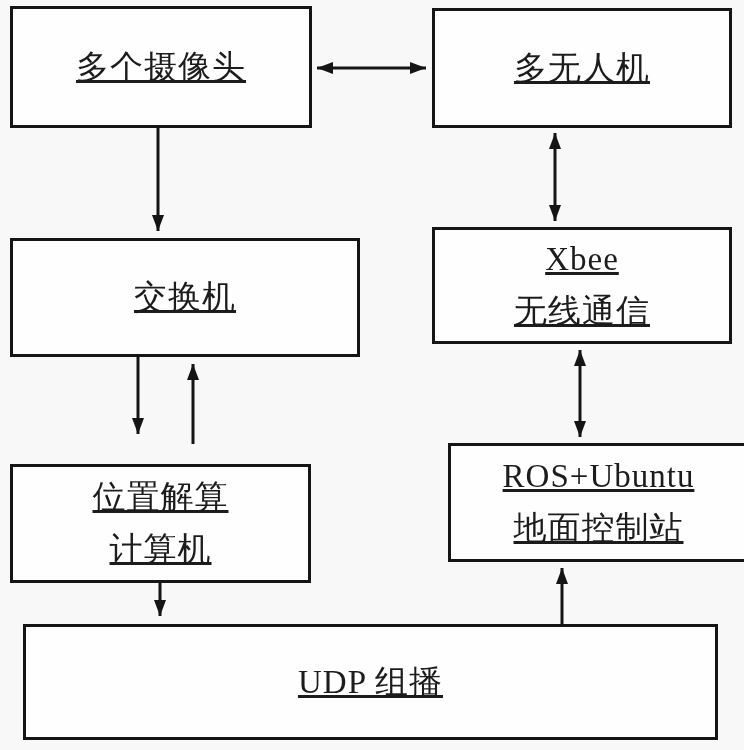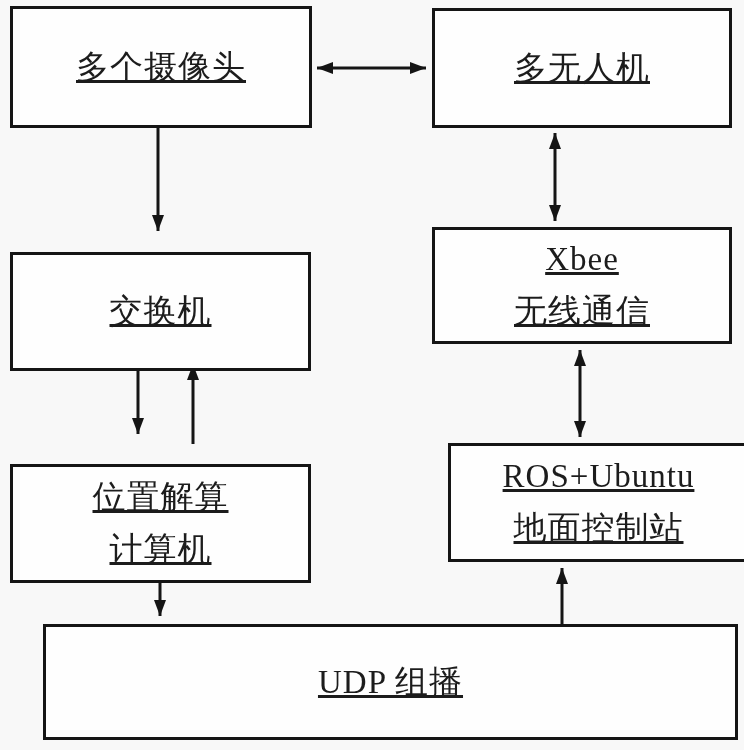--- a/index.html
+++ b/index.html
@@ -42,25 +42,25 @@
     font-size:33px;
     line-height:1.05;
     letter-spacing:1px;
     text-align:center;
     white-space:nowrap;
     text-decoration:underline;
   }
   
   .box-cameras          {left:10px;  top:6px;   width:302px; height:122px;}
   .box-drones           {left:432px; top:8px;   width:300px; height:120px;}
-  .box-switch           {left:10px;  top:252px; width:301px; height:119px;}
+  .box-switch           {left:10px;  top:238px; width:350px; height:119px;}
   .box-xbee             {left:432px; top:227px; width:300px; height:117px;}
   .box-position-computer{left:10px;  top:464px; width:301px; height:119px;}
   .box-ros-gcs          {left:432px; top:443px; width:301px; height:119px;margin-left:16px;}
-  .box-udp-multicast    {left:23px;  top:624px; width:695px; height:116px;margin-left:20px;}
+  .box-udp-multicast    {left:23px;  top:624px; width:695px; height:116px;}
 </style>
 </head>
 <body>
 
 <div class="canvas">
 
   <svg class="arrow-layer" viewBox="0 0 744 750">
     <defs>
       <marker id="ah" viewBox="0 0 16 12" markerWidth="16" markerHeight="12" refX="16" refY="6" orient="auto-start-reverse" markerUnits="userSpaceOnUse">
         <path d="M0,0 L16,6 L0,12 Z" fill="#151515"></path>

